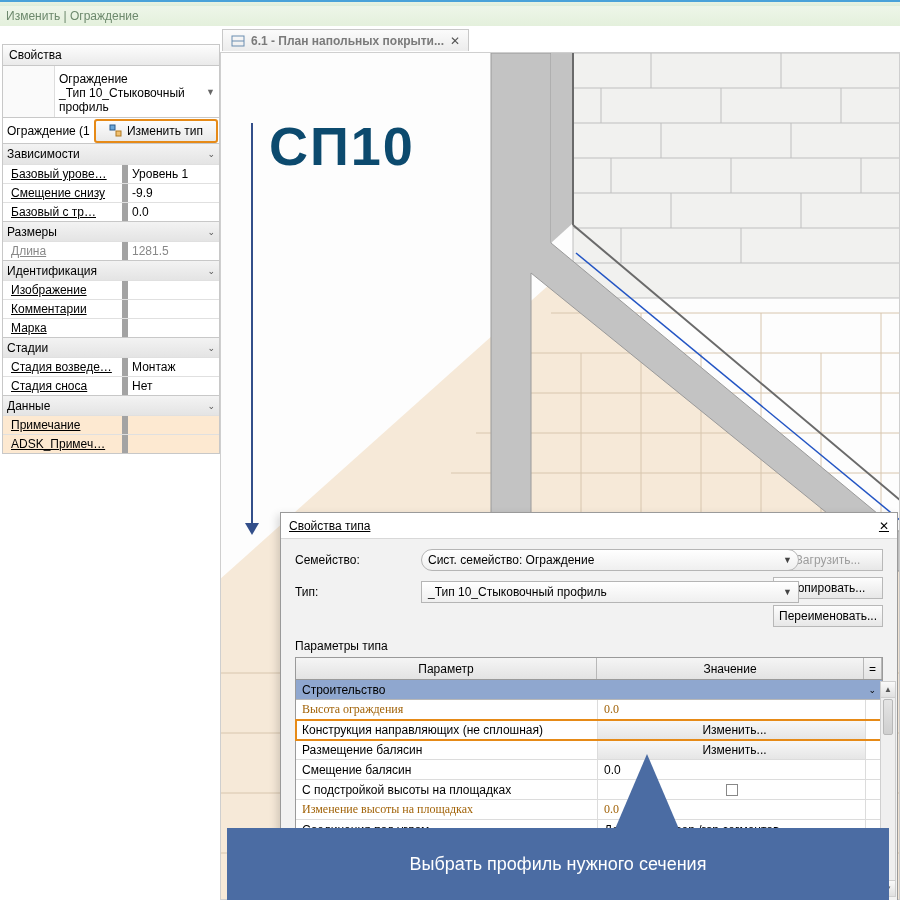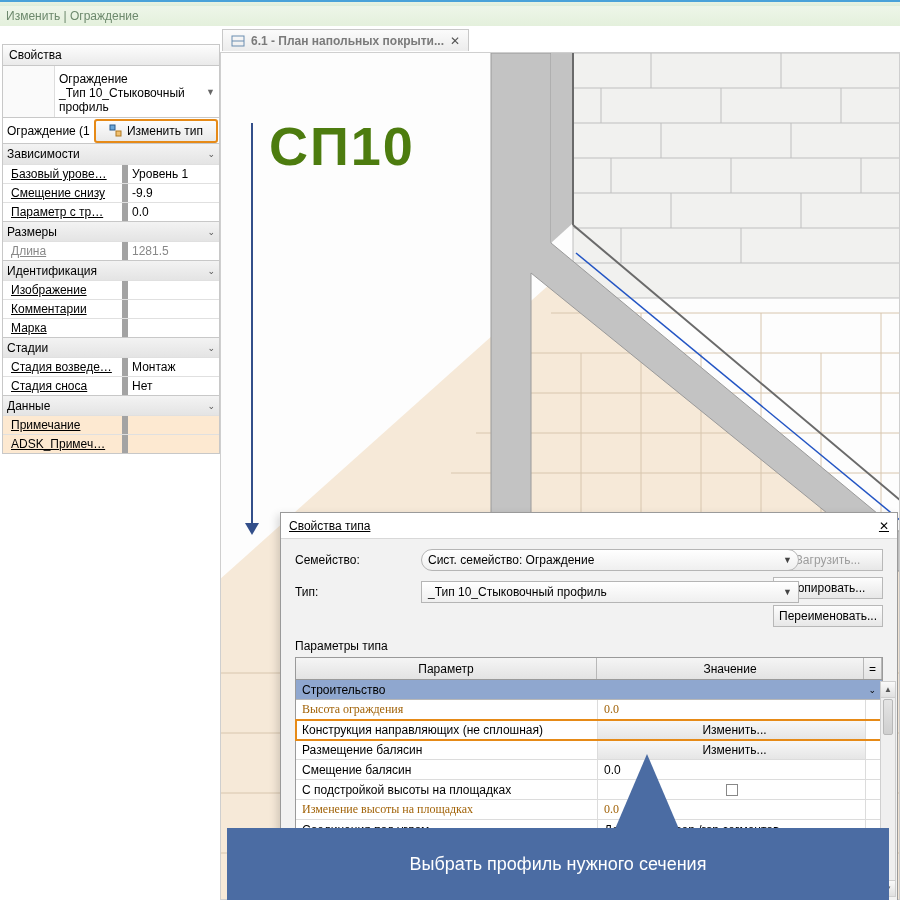--- a/index.html
+++ b/index.html
@@ -25,21 +25,21 @@
   .grid-row .v { flex:1; padding-left:4px; display:flex; align-items:center; overflow:hidden;}
   .grid-row .v.edit { background:#fff;}
   .grid-cat.first { border-top:none;}
   .dim-k { color:#888;} .dim-v{color:#888;}
 
   .viewport { position:absolute; left:220px; top:0; width:680px; height:872px; background:#fff;}
   .view-tab { height:24px; display:flex; align-items:center;}
   .vtab { height:22px; margin-left:2px; padding:0 8px; border:1px solid #c8c8c8; border-bottom:none; background:linear-gradient(#fbfbfb,#ececec); display:flex; align-items:center; gap:6px; color:#7a7a7a; font-weight:bold;}
   .vtab .close-x { font-family:Arial; color:#555; font-weight:normal;}
   .canvas { position:absolute; left:0; top:24px; width:680px; height:848px; border:1px solid #cfcfcf; overflow:hidden; background:#fdfdfd;}
-  .sp10 { position:absolute; left:48px; top:62px; font-size:54px; font-weight:600; color:#4d7c0f; letter-spacing:2px; font-family:"Segoe UI",Arial;}
+  .sp10 { position:absolute; left:48px; top:62px; font-size:54px; font-weight:600; color:#0c4a6e; letter-spacing:2px; font-family:"Segoe UI",Arial;}
   .arrow-line { position:absolute; left:30px; top:70px; width:2px; height:405px; background:#334f8a;}
   .arrow-head { position:absolute; left:24px; top:470px; width:0; height:0; border-left:7px solid transparent; border-right:7px solid transparent; border-top:12px solid #334f8a;}
 
   svg.drawing { position:absolute; left:0; top:0;}
 
   .type-dialog { position:absolute; left:280px; top:484px; width:618px; height:416px; background:#f2f2f2; border:1px solid #9a9a9a; box-shadow:-3px 3px 8px rgba(0,0,0,.15);}
   .td-title { height:26px; display:flex; align-items:center; justify-content:space-between; padding:0 8px; background:#fff; border-bottom:1px solid #d8d8d8;text-decoration:underline;}
   .td-body { padding:10px 14px 0 14px;}
   .td-row { display:flex; align-items:center; margin-bottom:10px;gap:44px;}
   .td-row .lab { width:82px;}
@@ -109,21 +109,21 @@
         </div>
       <div class="grid-row">
           <div class="k">Базовый урове…</div>
           <div class="v edit">Уровень 1</div>
         </div>
       <div class="grid-row">
           <div class="k">Смещение снизу</div>
           <div class="v edit">-9.9</div>
         </div>
       <div class="grid-row">
-          <div class="k">Параметр с тр…</div>
+          <div class="k">Базовый с тр…</div>
           <div class="v edit">0.0</div>
         </div>
 
       <div class="grid-cat">
           <span>Размеры</span>
           <span class="chev">⌄</span>
         </div>
       <div class="grid-row">
           <div class="k dim-k">Длина</div>
           <div class="v dim-v">1281.5</div>

